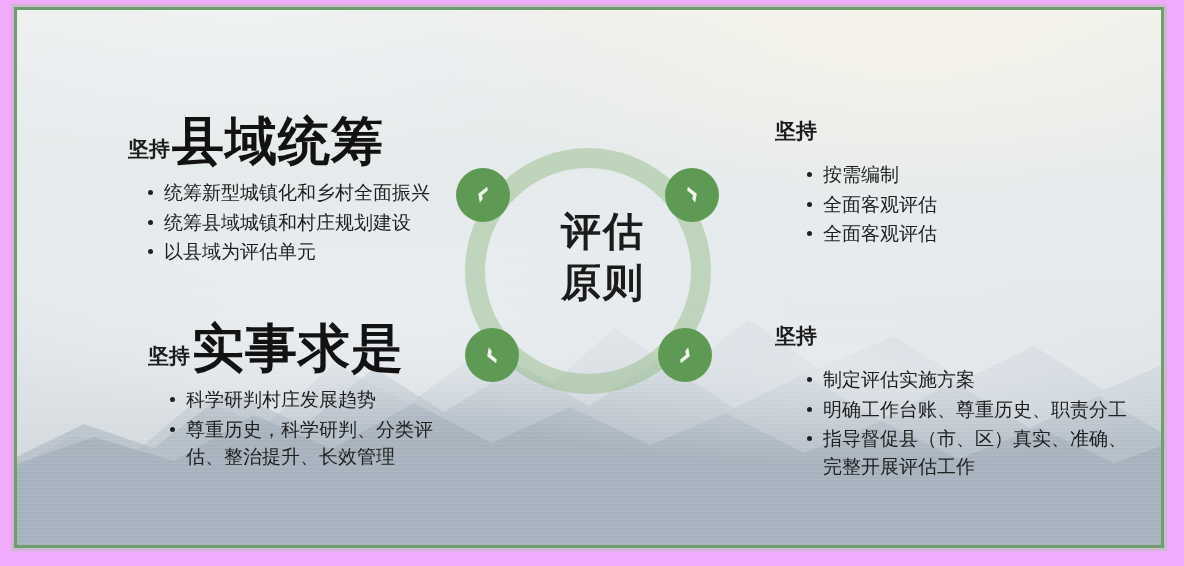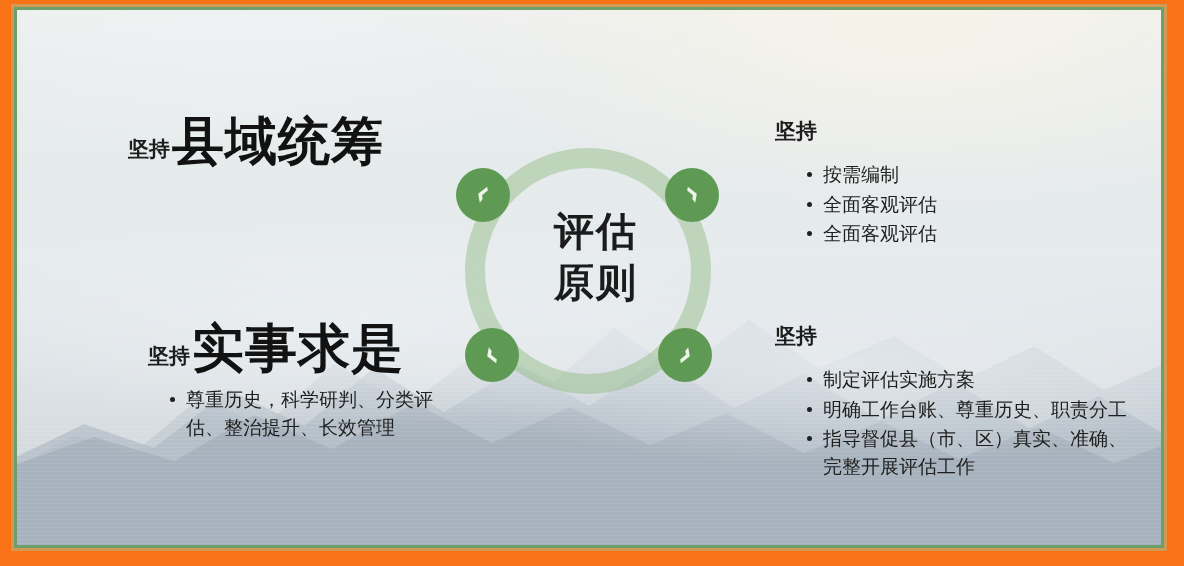--- a/index.html
+++ b/index.html
@@ -12,21 +12,21 @@
     height: 566px;
     overflow: hidden;
     font-family: "Liberation Sans", "DejaVu Sans", sans-serif;
   }
 
   
   #slide {
     position: relative;
     width: 1184px;
     height: 566px;
-    background: #f97316;
+    background: #f0abfc;
   }
 
   
   .photo {
     position: absolute;
     left: 14px;
     top: 7px;
     width: 1150px;
     height: 541px;
     overflow: hidden;
@@ -113,21 +113,21 @@
     left: 12px;
     top: 0px;
     width: 246px;
     height: 246px;
     border-radius: 50%;
     border: 20px solid rgba(137,182,120,0.42);
     box-sizing: border-box;
   }
   .hub-title {
     position: absolute;
-    left: 4px;
+    left: 11px;
     top: 58px;
     width: 278px;
     text-align: center;
     font-size: 40px;
     font-weight: 700;
     color: #1b1b1b;
     line-height: 1.28;
     letter-spacing: 2px;
     white-space: pre-line;
   }
@@ -236,39 +236,45 @@
   </div>
 
   <div class="frame-inner-glow"></div>
   <div class="frame"></div>
 
   <div class="quad quad-tl">
     <div class="q-head">
       <span class="q-prefix">坚持</span>
       <span class="q-title">县域统筹</span>
     </div>
+    <ul class="q-list">
+      <li>统筹新型城镇化和乡村全面振兴</li>
+      <li>统筹县域城镇和村庄规划建设</li>
+      <li>以县域为评估单元</li>
+    </ul>
   </div>
 
   <div class="quad quad-tr">
     <div class="q-head">
       <span class="q-prefix">坚持</span>
     </div>
     <ul class="q-list">
       <li>按需编制</li>
       <li>全面客观评估</li>
       <li>全面客观评估</li>
     </ul>
   </div>
 
   <div class="quad quad-bl">
     <div class="q-head">
       <span class="q-prefix">坚持</span>
       <span class="q-title">实事求是</span>
     </div>
     <ul class="q-list">
+      <li>科学研判村庄发展趋势</li>
       <li>尊重历史，科学研判、分类评
 估、整治提升、长效管理</li>
     </ul>
   </div>
 
   <div class="quad quad-br">
     <div class="q-head">
       <span class="q-prefix">坚持</span>
     </div>
     <ul class="q-list">

